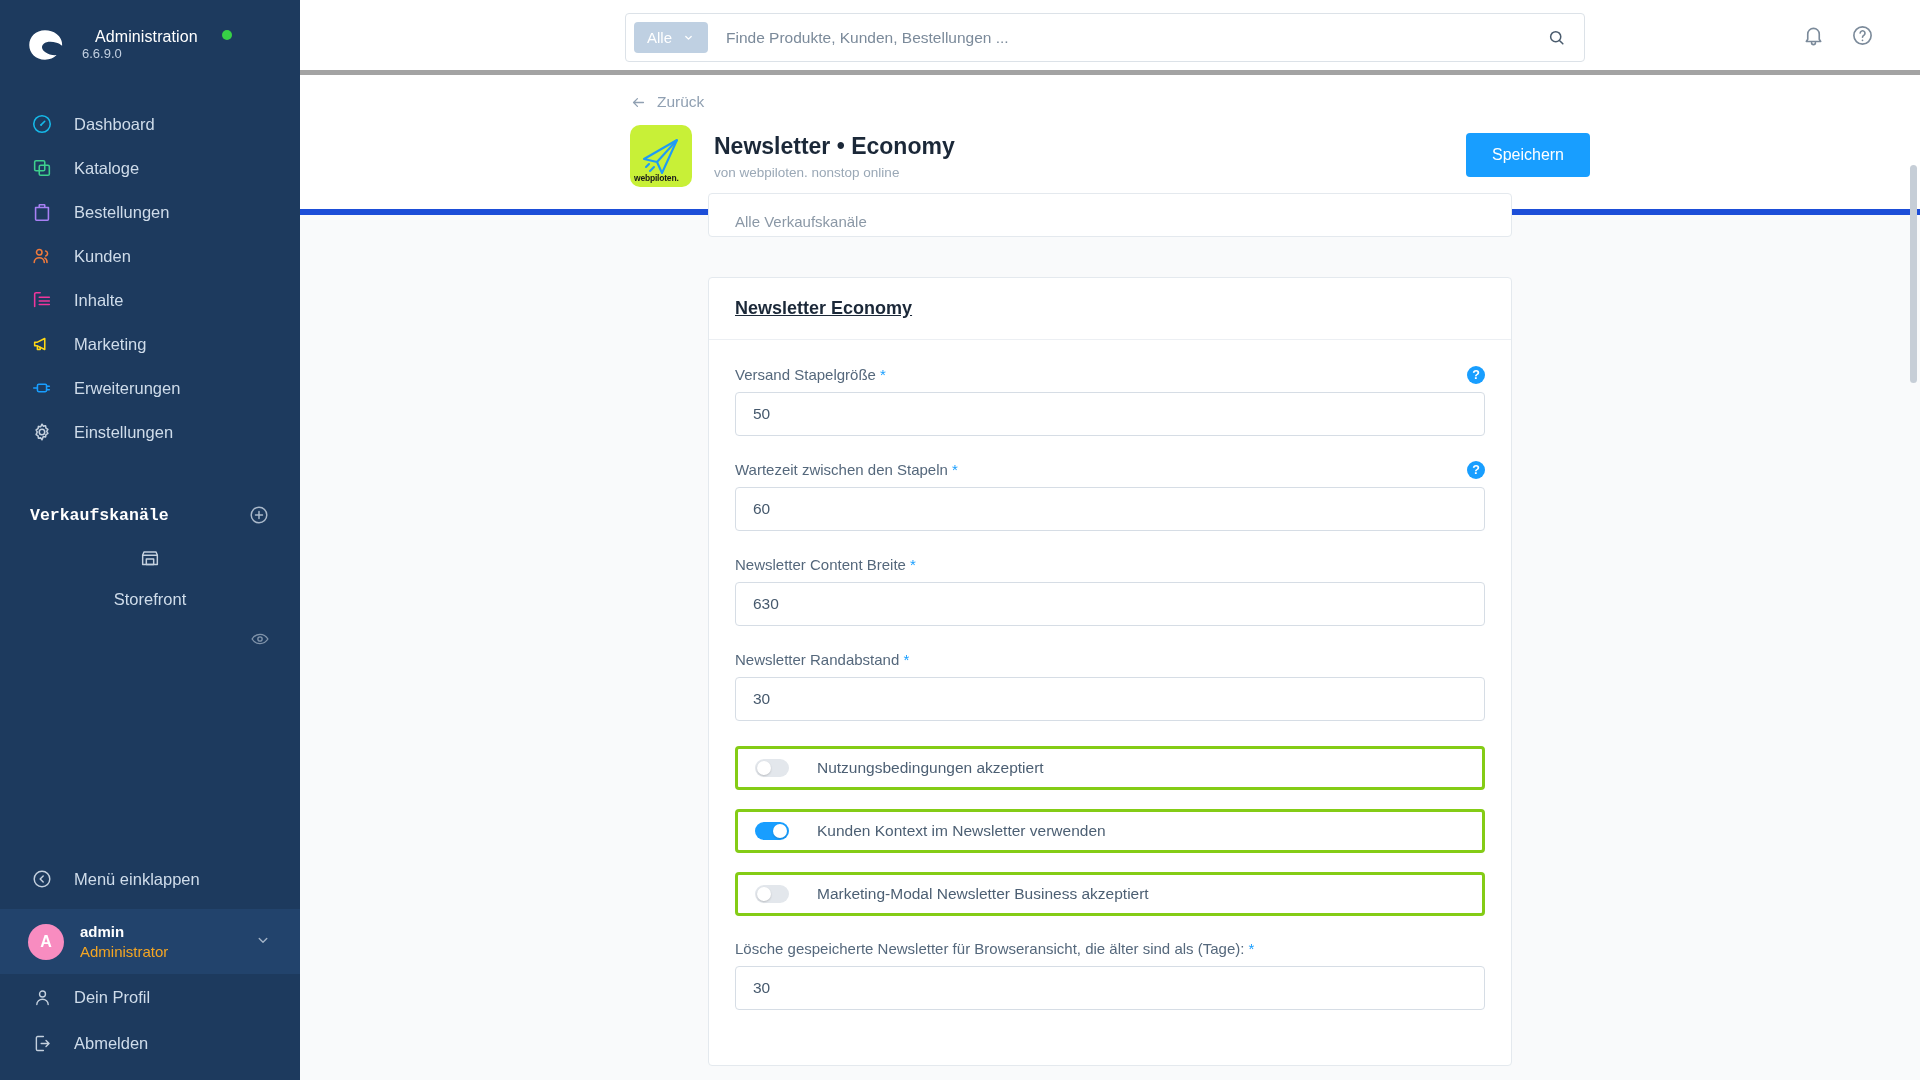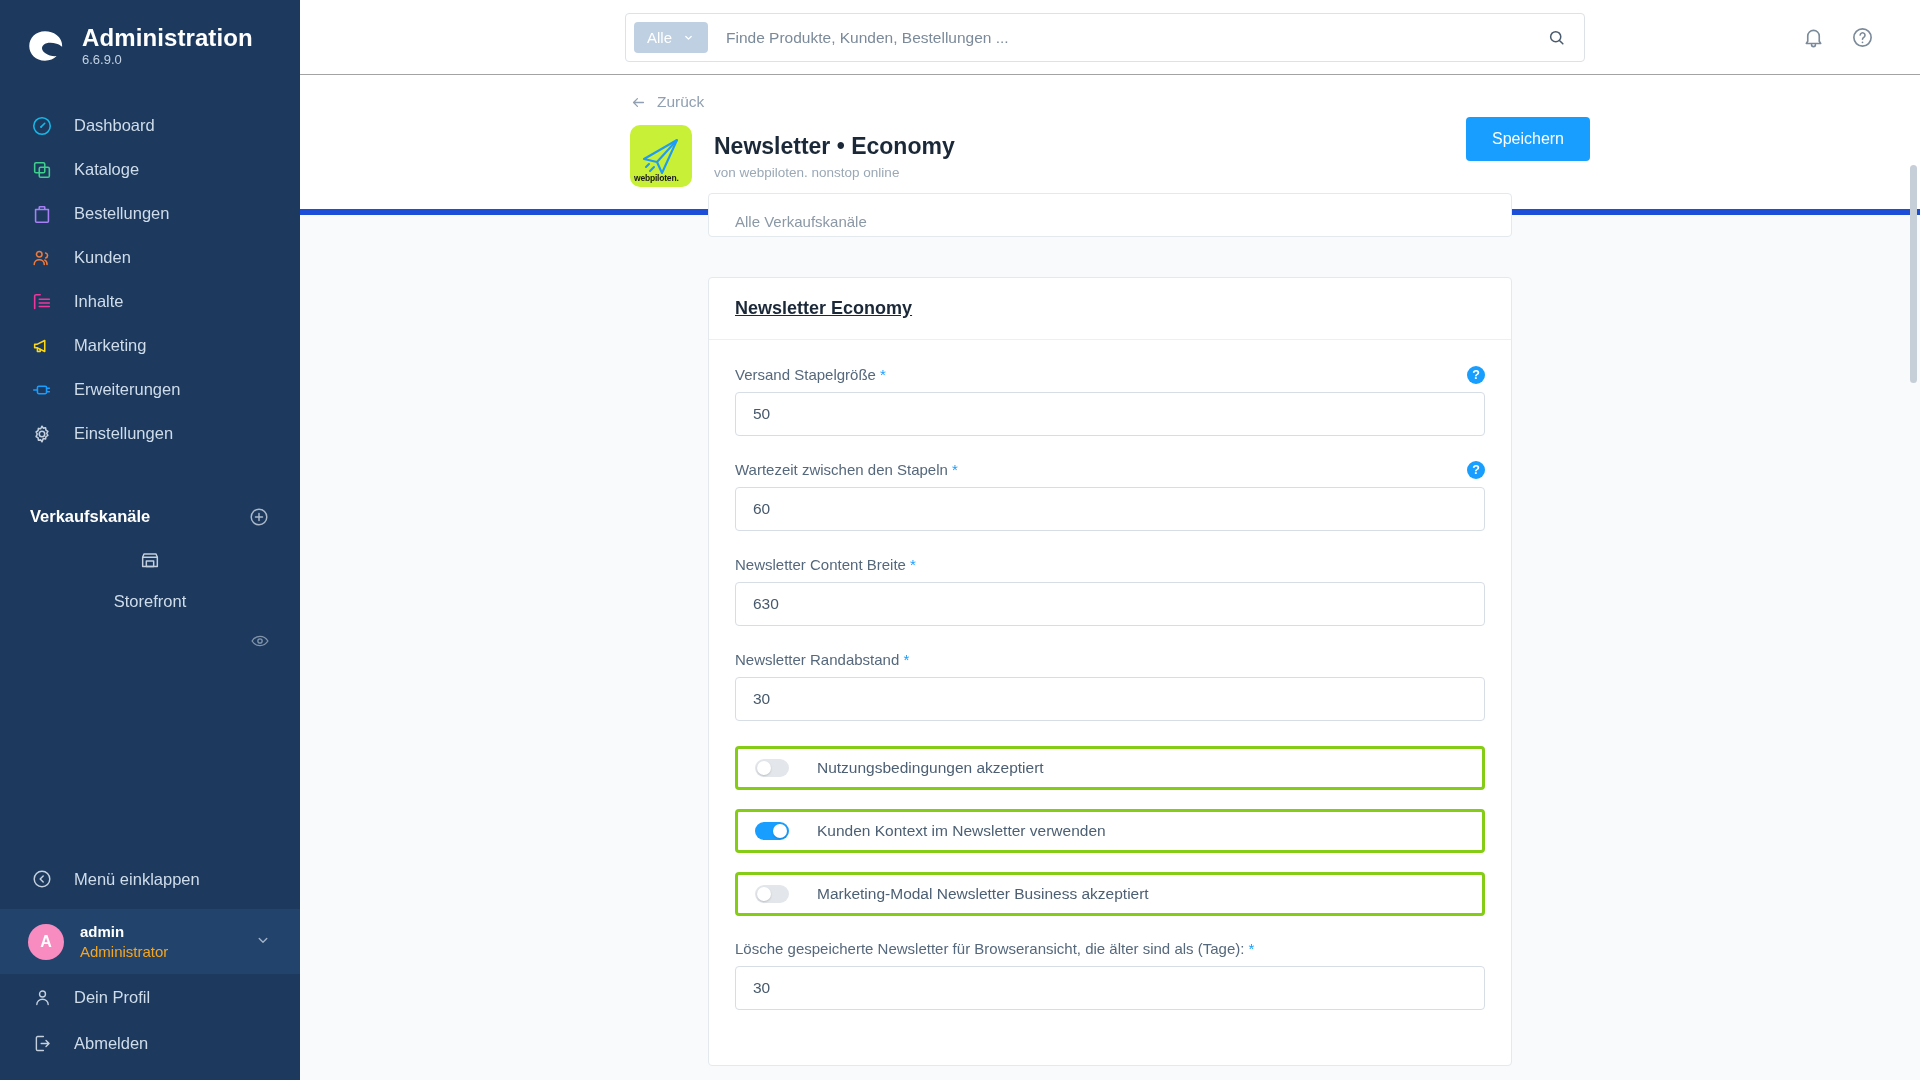--- a/index.html
+++ b/index.html
@@ -19,39 +19,39 @@
     flex: 0 0 300px;
     position: relative;
   }
   .sb-brand {
     display: flex; align-items: center; gap: 16px;
     padding: 24px 24px 10px 24px;
     position: relative;
   }
   .sb-logo { width: 42px; height: 42px; flex: 0 0 42px; }
   .sb-brand-text { display: flex; flex-direction: column; line-height: 1.15; }
-  .sb-title { color: #fff; font-size: 24px; font-weight: bold; letter-spacing: .1px; }
+  .sb-title { color: #fff; font-size: 16px; font-weight: normal; letter-spacing: .1px; margin-left: 13px; }
   .sb-version { color: #c3d1e2; font-size: 13px; margin-top: 1px; }
   .sb-status-dot {
     width: 10px; height: 10px; border-radius: 50%;
     background: #37d046; margin-left: 8px; align-self: flex-start;
     margin-top: 6px;
   }
   .sb-nav { margin-top: 26px; }
   .sb-item {
     display: flex; align-items: center; gap: 20px;
     padding: 10px 30px; cursor: pointer;
     color: #cfdcea; font-size: 16.5px;
   }
   .sb-icon { width: 24px; height: 24px; flex: 0 0 24px; display: flex; align-items: center; justify-content: center; }
   .sb-section-head {
     display: flex; align-items: center; justify-content: space-between;
     padding: 14px 30px 10px 30px; margin-top: 36px;
   }
-  .sb-section-title { color: #fff; font-size: 16.5px; font-weight: bold; }
+  .sb-section-title { color: #fff; font-size: 16.5px; font-weight: bold; font-family: Liberation Mono, monospace; }
   .sb-plus { width: 22px; height: 22px; cursor: pointer; opacity: .85; }
   .sb-channel {
     display: flex; align-items: center; gap: 20px;
     padding: 10px 30px; cursor: pointer; color: #cfdcea; font-size: 16.5px; flex-direction: column;
   }
   .sb-channel .eye { margin-left: auto; opacity: .65; }
   .sb-spacer { flex: 1 1 auto; }
   .sb-collapse {
     display: flex; align-items: center; gap: 20px;
     padding: 12px 30px; cursor: pointer; color: #cfdcea; font-size: 16.5px;
@@ -75,21 +75,21 @@
   .sb-footer-item {
     display: flex; align-items: center; gap: 20px;
     padding: 11px 30px; cursor: pointer; color: #cfdcea; font-size: 16.5px;
   }
 
   
   .main { flex: 1 1 auto; height: 1080px; position: relative; background: #f9fafb; display: flex; flex-direction: column; }
 
   .topbar {
     height: 75px; flex: 0 0 75px; background: #fff;
-    border-bottom: 1px solid #a3a3a3;
+    border-bottom: 5px solid #a3a3a3;
     display: flex; align-items: center; position: relative;
   }
   .search-wrap {
     position: absolute; left: 325px; top: 13px;
     width: 960px; height: 49px;
     border: 1px solid #dce2e8; border-radius: 4px;
     background: #fff; display: flex; align-items: center; padding: 0 8px;
   }
   .search-scope {
     display: flex; align-items: center; gap: 10px;
@@ -125,21 +125,21 @@
     display: flex; align-items: center; justify-content: center;
   }
   .plugin-icon .wp-label {
     position: absolute; left: 4px; bottom: 4px;
     font-size: 8.5px; font-weight: bold; color: #1a1a1a; letter-spacing: -.2px;
   }
   .plugin-meta { display: flex; flex-direction: column; gap: 5px; }
   .plugin-title { font-size: 23px; font-weight: bold; color: #1b2838; }
   .plugin-sub { font-size: 13.5px; color: #9aa8b6; }
   .save-btn {
-    position: absolute; right: 0; top: 24px;
+    position: absolute; right: 0; top: 40px;
     background: #189eff; color: #fff; border: none;
     font-size: 16px; font-weight: 500; padding: 13px 26px;
     border-radius: 4px; cursor: pointer; font-family: "Liberation Sans", sans-serif;
   }
 
   .form-area { width: 804px; margin: 0 auto; padding-top: 0; }
   .card-clipped {
     background: #fff; border: 1px solid #e4e9ee; border-radius: 4px;
     margin-top: -22px; height: 44px; overflow: hidden;
     display: flex; align-items: flex-end; padding: 0 26px 6px 26px;

